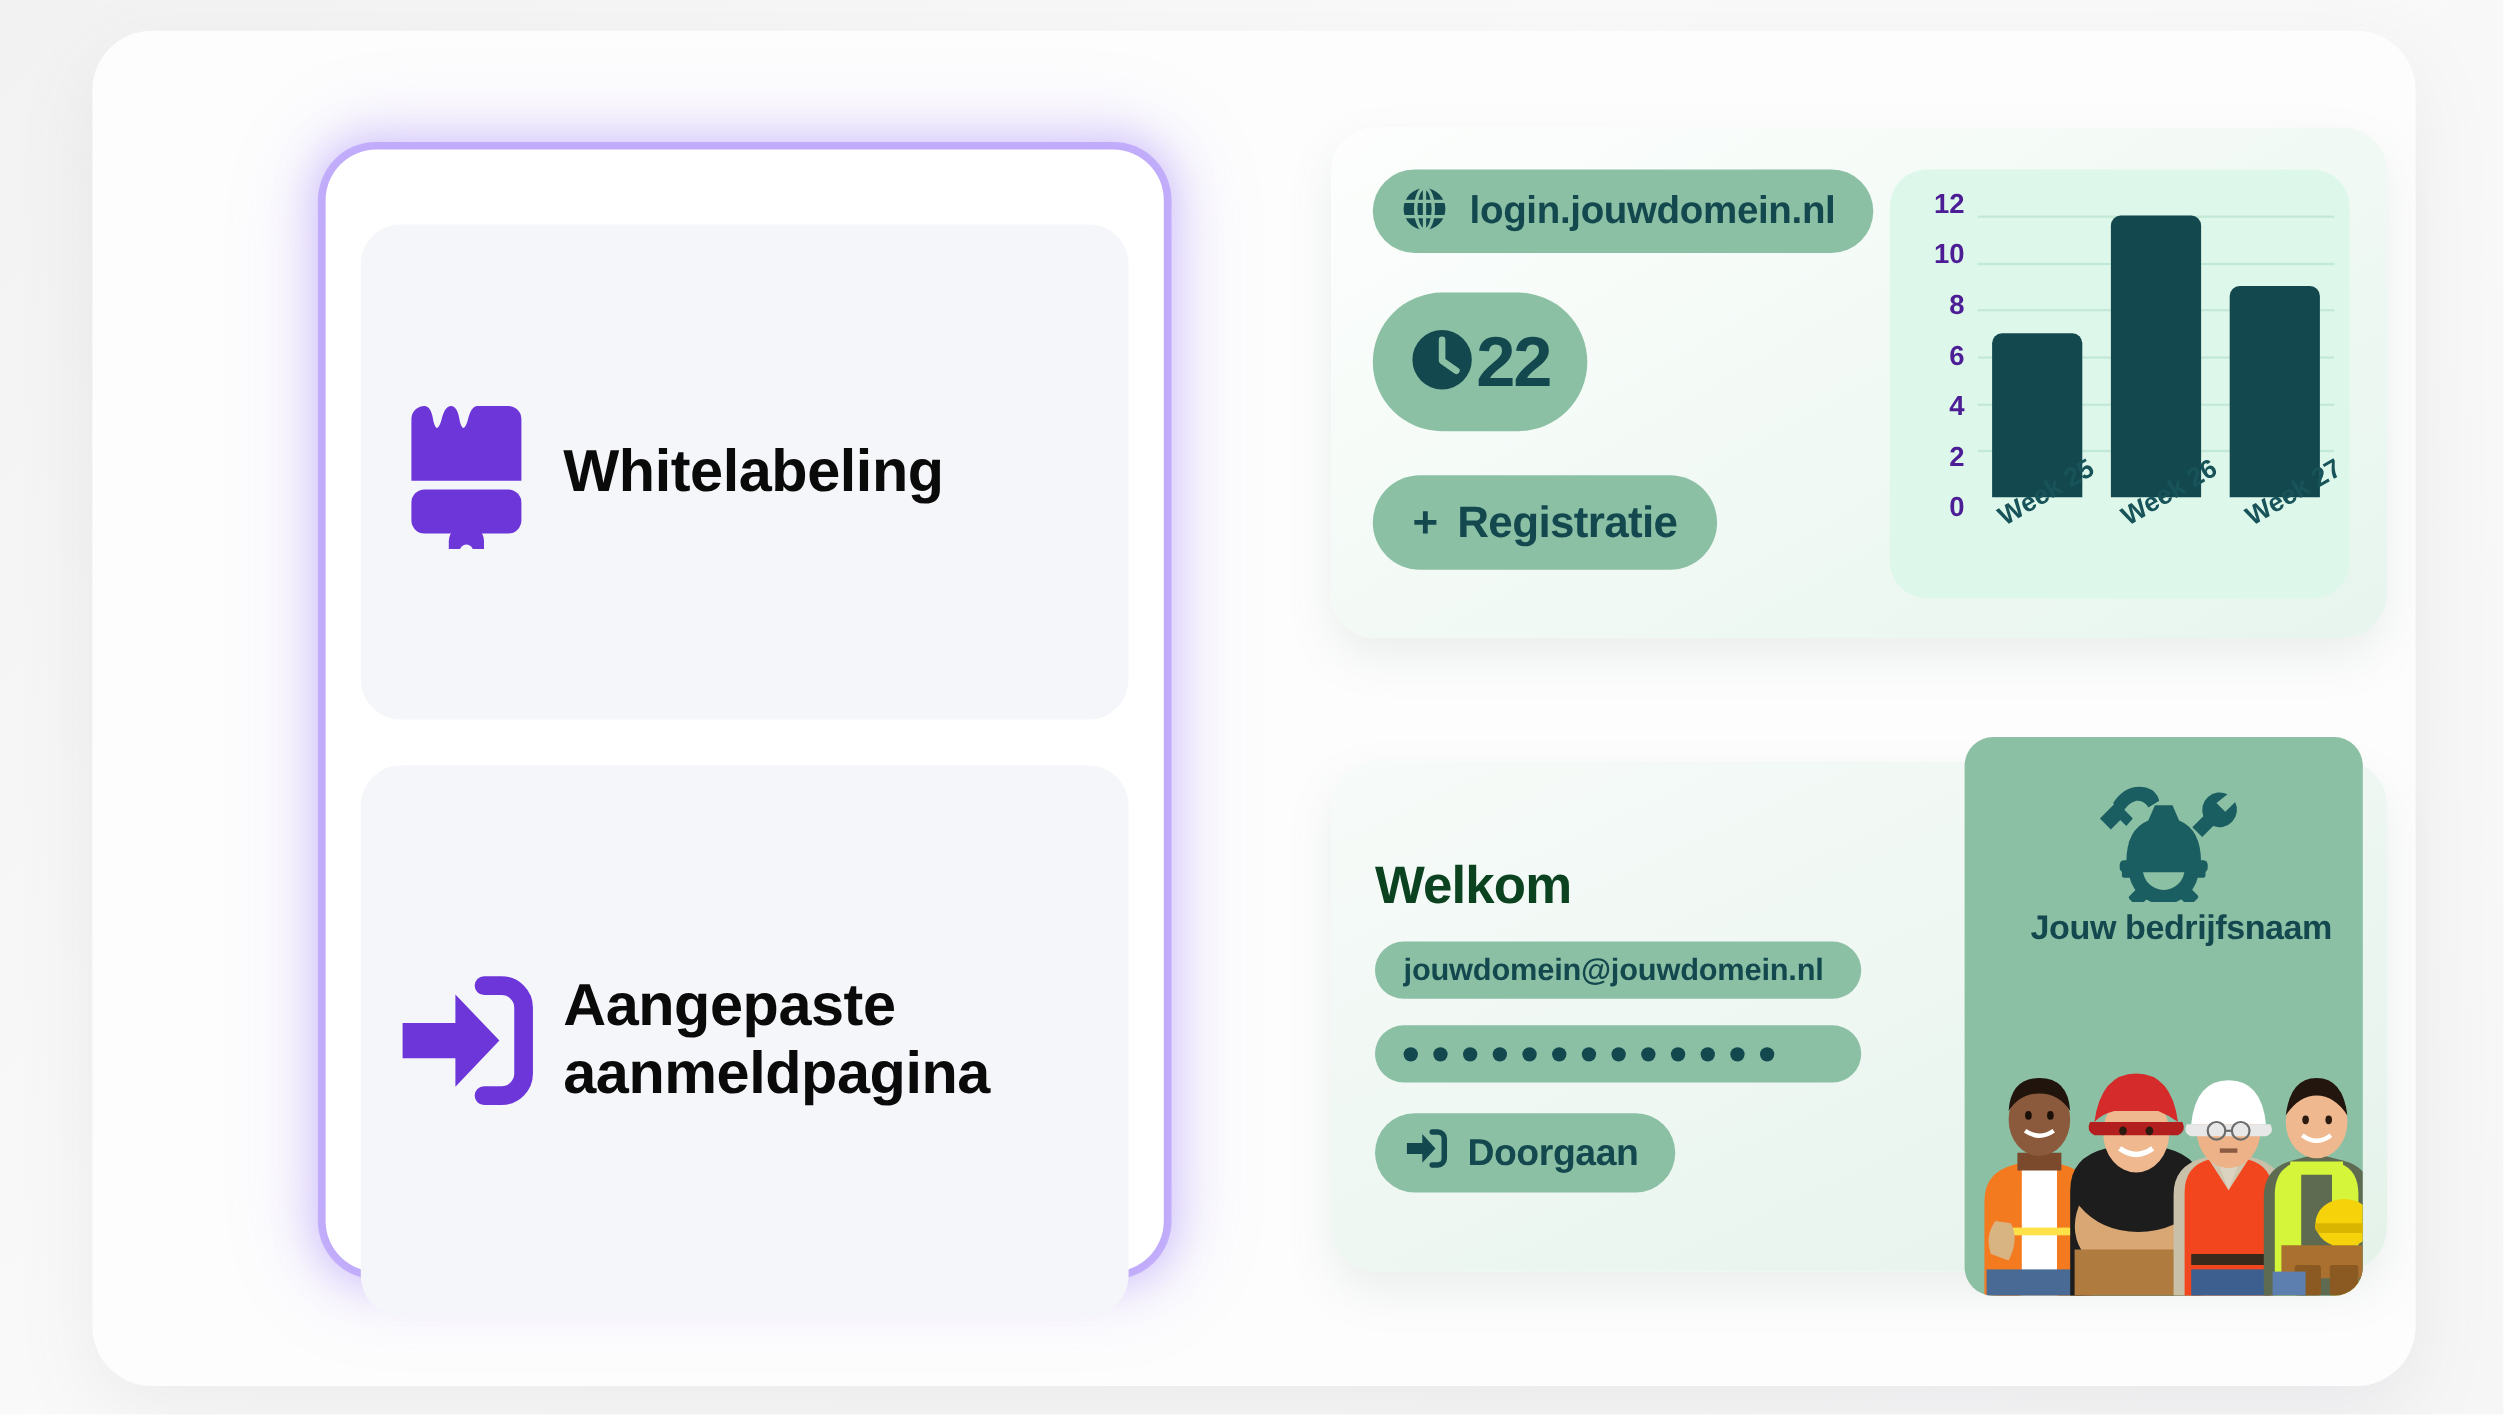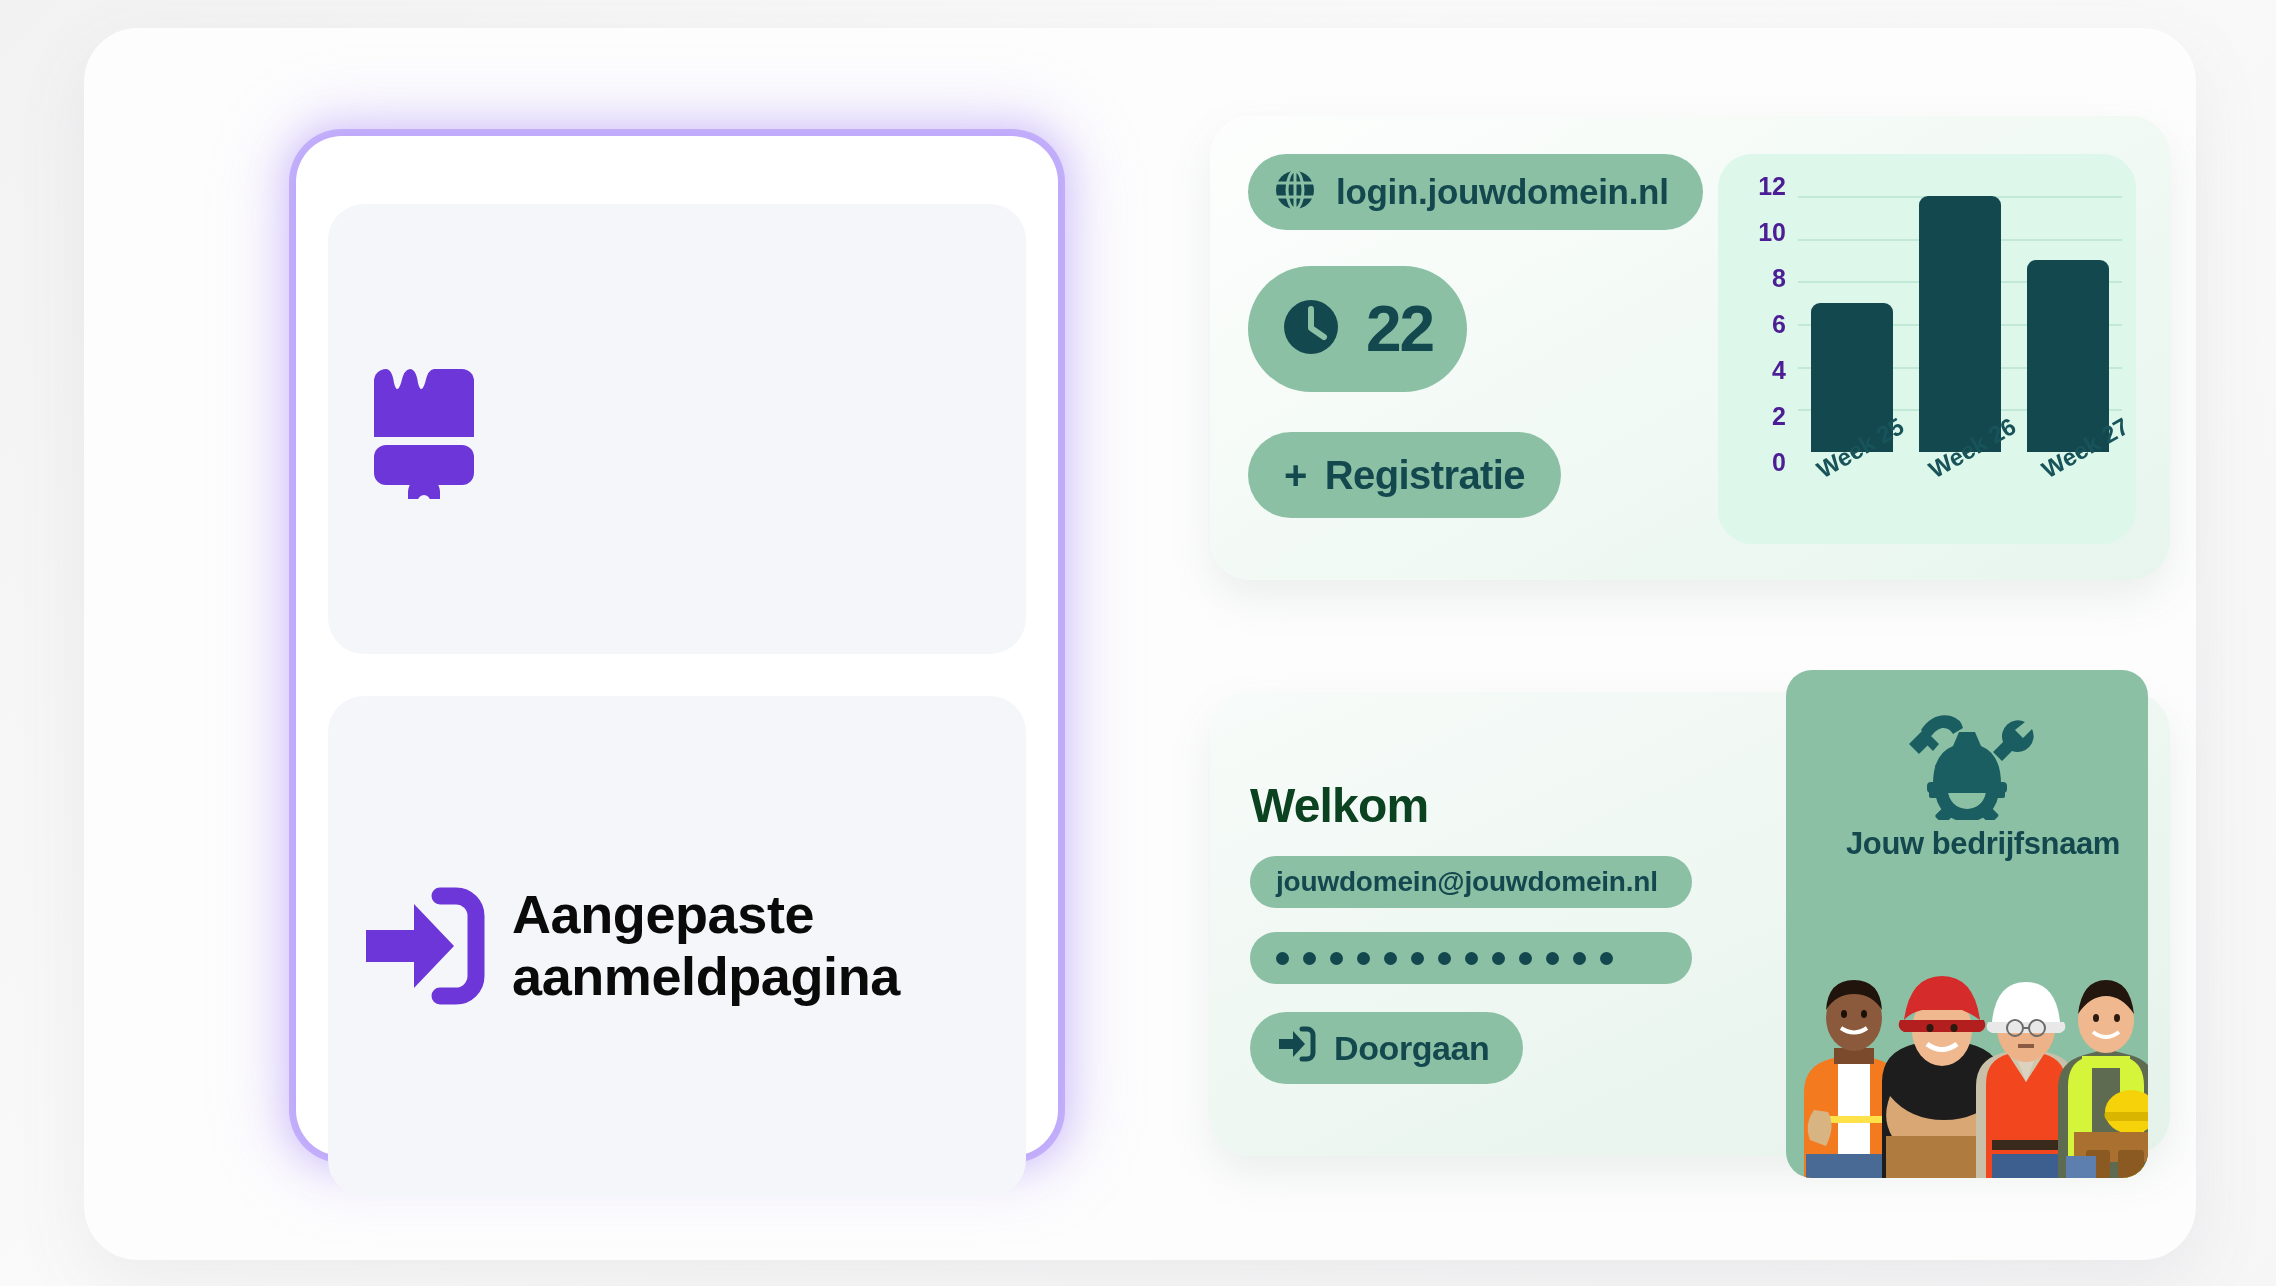--- a/index.html
+++ b/index.html
@@ -110,21 +110,20 @@
     font-weight: 700;
     letter-spacing: -.3px;
   }
 
   .stat-pill {
     position: absolute;
     left: 38px;
     top: 150px;
     height: 126px;
     padding: 0 34px 0 32px;
-    gap: 24px;
   }
   .stat-number {
     font-size: 64px;
     font-weight: 800;
     line-height: 1;
     letter-spacing: -2px;
   }
   .stat-words {
     font-size: 31px;
     font-weight: 600;
@@ -329,20 +328,21 @@
       <div class="feature-card card-1">
         <div class="feature-icon">
           <svg width="120" height="140" viewBox="0 0 120 140">
             <path d="M22 10 h76 a12 12 0 0 1 12 12 v56 h-100 v-56 a12 12 0 0 1 12 -12 z" fill="#6d36d9"></path>
             <path d="M22 10 q6 0 8 14 q3 12 7 0 q3 -14 9 -14 q6 0 8 14 q3 12 7 0 q3 -14 9 -14 z" fill="#f5f6f9"></path>
             <rect x="10" y="86" width="100" height="40" rx="12" fill="#6d36d9"></rect>
             <rect x="44" y="118" width="32" height="48" rx="15" fill="#6d36d9"></rect>
             <circle cx="60" cy="142" r="6" fill="#f5f6f9"></circle>
           </svg>
         </div>
+        <div class="feature-label">Whitelabeling</div>
       </div>
 
       <div class="feature-card card-2">
         <div class="feature-icon">
           <svg width="124" height="120" viewBox="0 0 124 120">
             <path d="M4 44 h48 v-26 l40 42 l-40 42 v-26 h-48 z" fill="#6d36d9"></path>
             <path d="M78 10 h16 a20 20 0 0 1 20 20 v60 a20 20 0 0 1 -20 20 h-16" fill="none" stroke="#6d36d9" stroke-width="17" stroke-linecap="round"></path>
           </svg>
         </div>
         <div class="feature-label">

